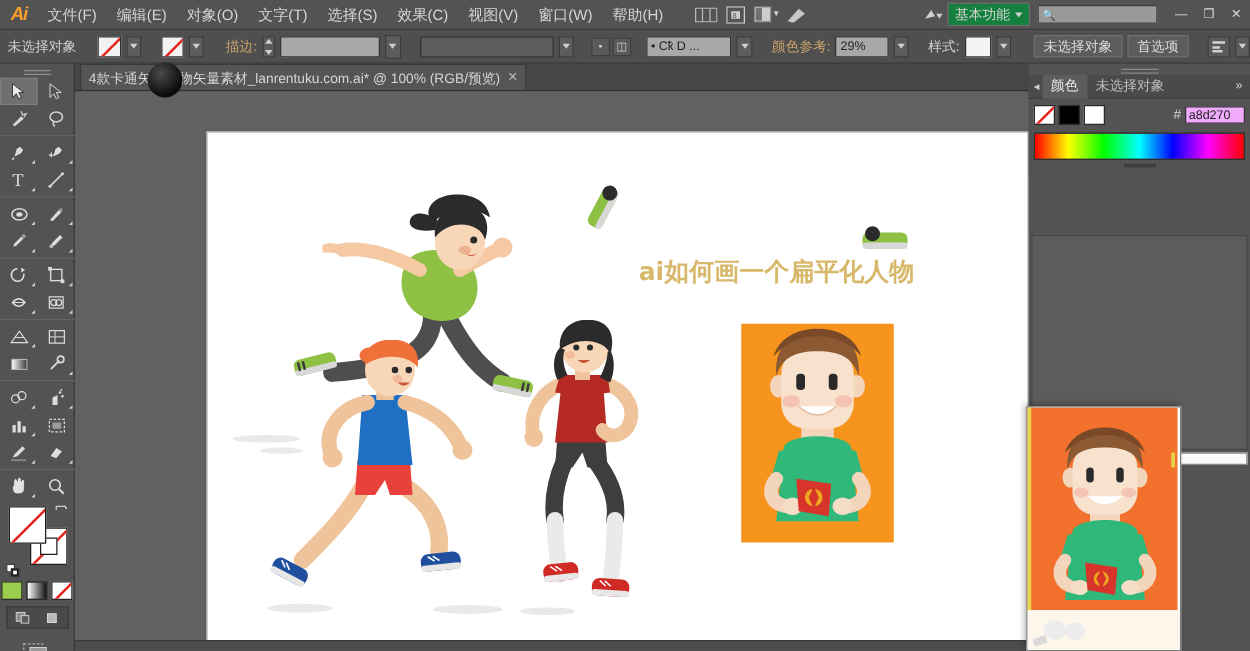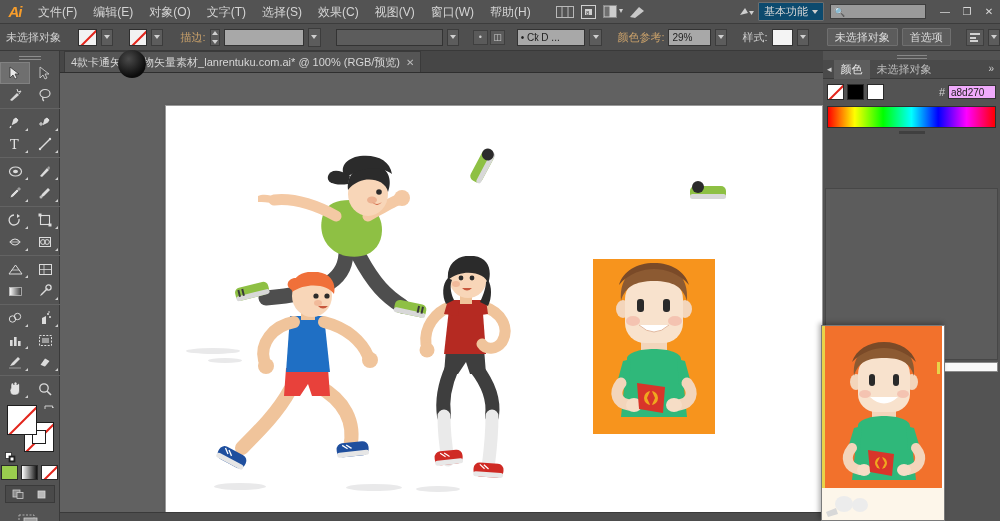--- a/index.html
+++ b/index.html
@@ -28,21 +28,21 @@
   }
   .mb-spacer { flex: 0 0 14px; }
   .mb-icon {
     width: 22px; height: 18px; margin: 0 1px; display: flex;
     align-items: center; justify-content: center;
   }
   .mb-icon svg { display: block; }
   .mb-grow { flex: 1; }
   .ws-label {
     color: #d4d4d4; font-size: 11px; padding: 1px 5px; white-space: nowrap;
-    border: 1px solid #6d6d6d; background: #0c4a6e; border-radius: 1px;
+    border: 1px solid #6d6d6d; background: #15803d; border-radius: 1px;
     margin-right: 6px; display: flex; align-items: center; gap: 4px;
   }
   .search-box {
     width: 96px; height: 15px; background: #9a9a9a; border: 1px solid #3e3e3e;
     display: flex; align-items: center; padding-left: 3px; margin-right: 8px;
   }
   .search-box .q { font-size: 9px; color: #3a3a3a; }
   .wbtn {
     width: 22px; height: 16px; display: flex; align-items: center;
     justify-content: center; color: #d9d9d9; font-size: 10px;
@@ -691,20 +691,21 @@
           <rect x="1" y="3" width="15" height="12" fill="none" stroke="#b0b0b0" stroke-width="1" stroke-dasharray="2 1.5"></rect>
           <rect x="6" y="6" width="13" height="9" fill="#9a9a9a" stroke="#cfcfcf" stroke-width="0.8"></rect>
         </svg>
       </div>
     </div>
   </div>
 
   <div class="canvas">
     <div class="artboard">
 
+      <div class="art-title">ai如何画一个扁平化人物</div>
 
       <div class="shadow-el" style="left:20px;  top:242px; width:54px; height:6px;"></div>
       <div class="shadow-el" style="left:42px;  top:252px; width:34px; height:5px;"></div>
       <div class="shadow-el" style="left:48px;  top:377px; width:52px; height:7px;"></div>
       <div class="shadow-el" style="left:180px; top:378px; width:56px; height:7px;"></div>
       <div class="shadow-el" style="left:250px; top:380px; width:44px; height:6px;"></div>
 
       <svg style="position:absolute;left:30px;top:38px" width="280" height="200" viewBox="0 0 280 200">
 
         <path d="M150 108 C150 140 120 150 70 154" stroke="#4e4e4e" stroke-width="15" fill="none" stroke-linecap="round"></path>

